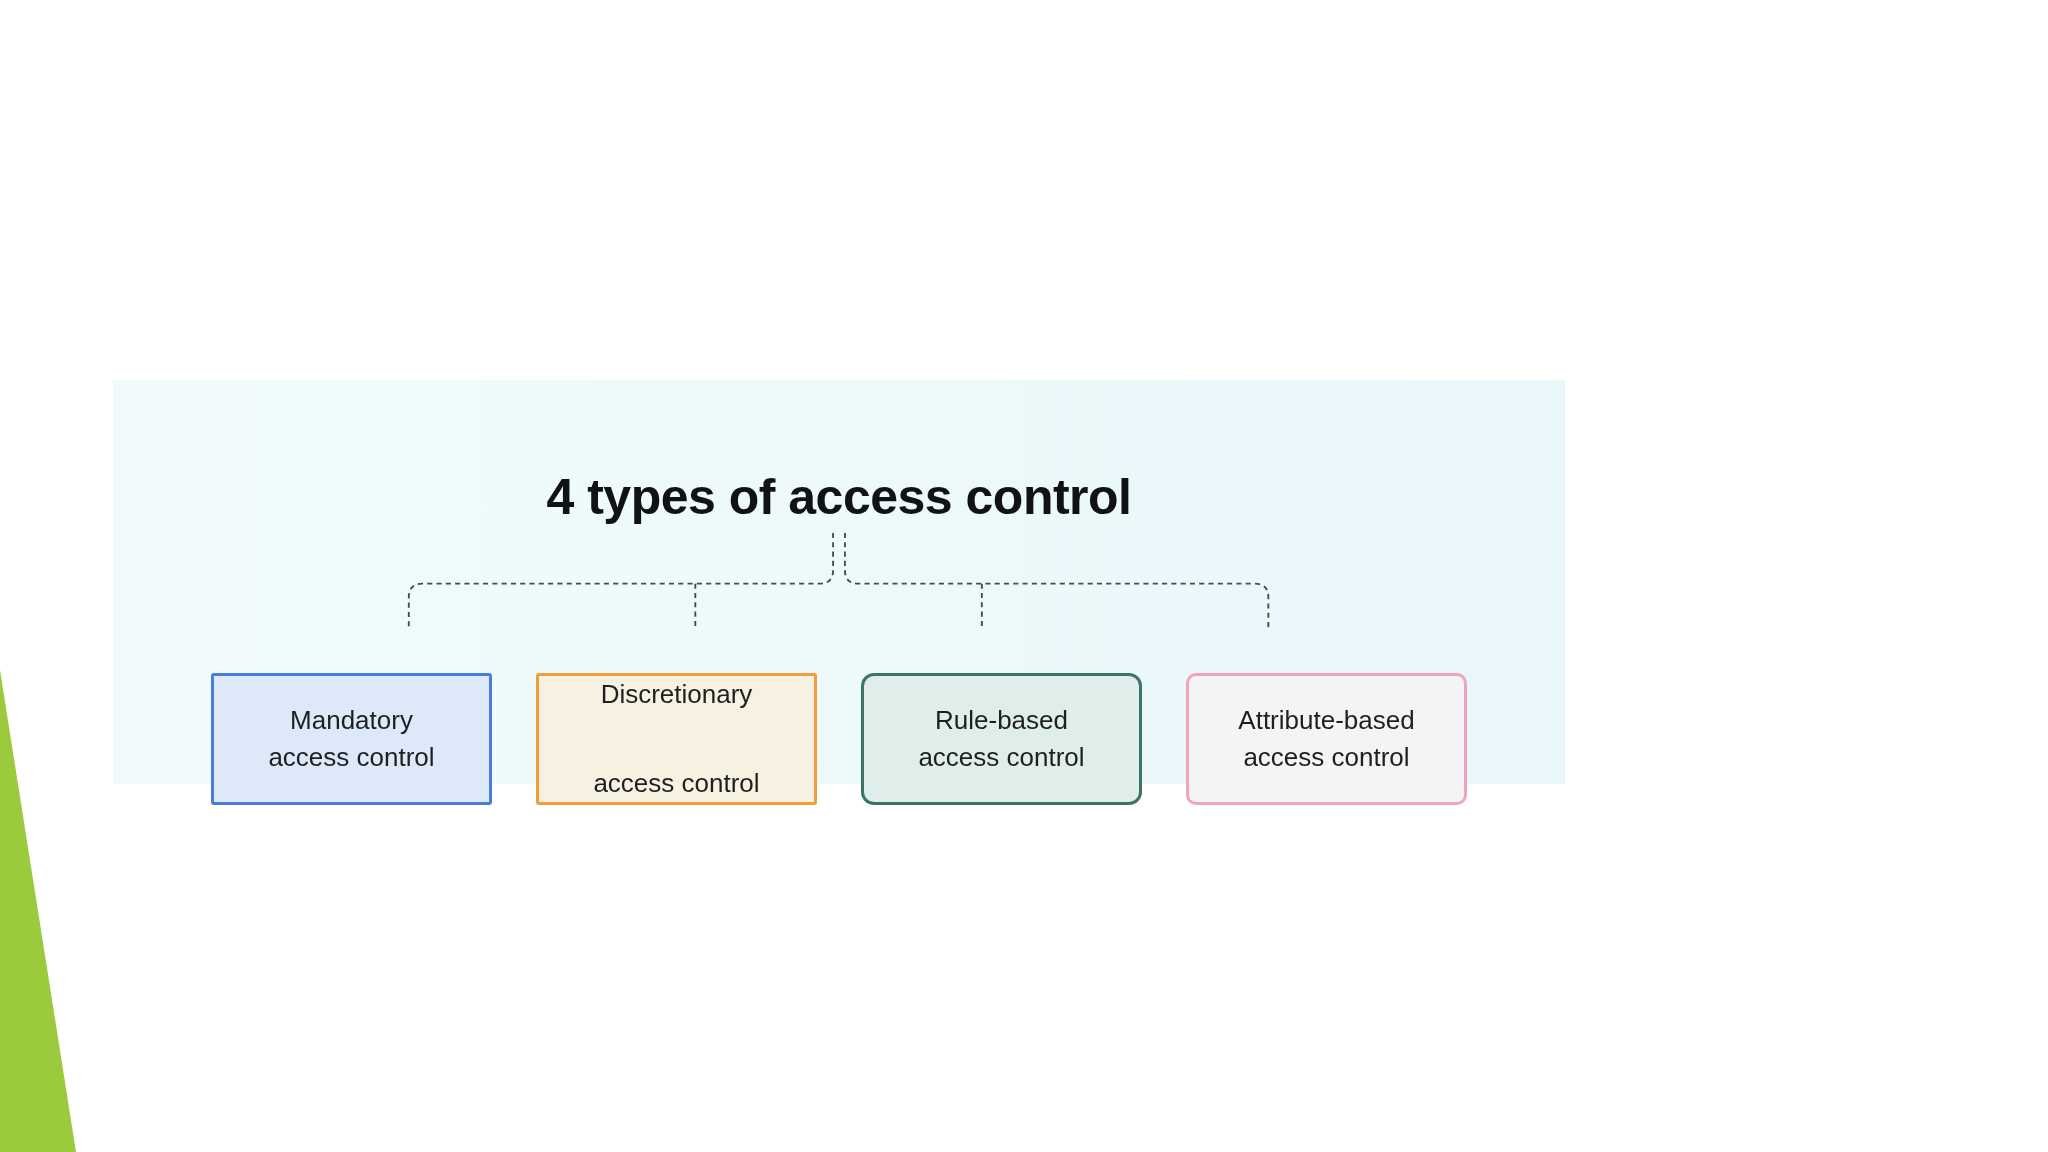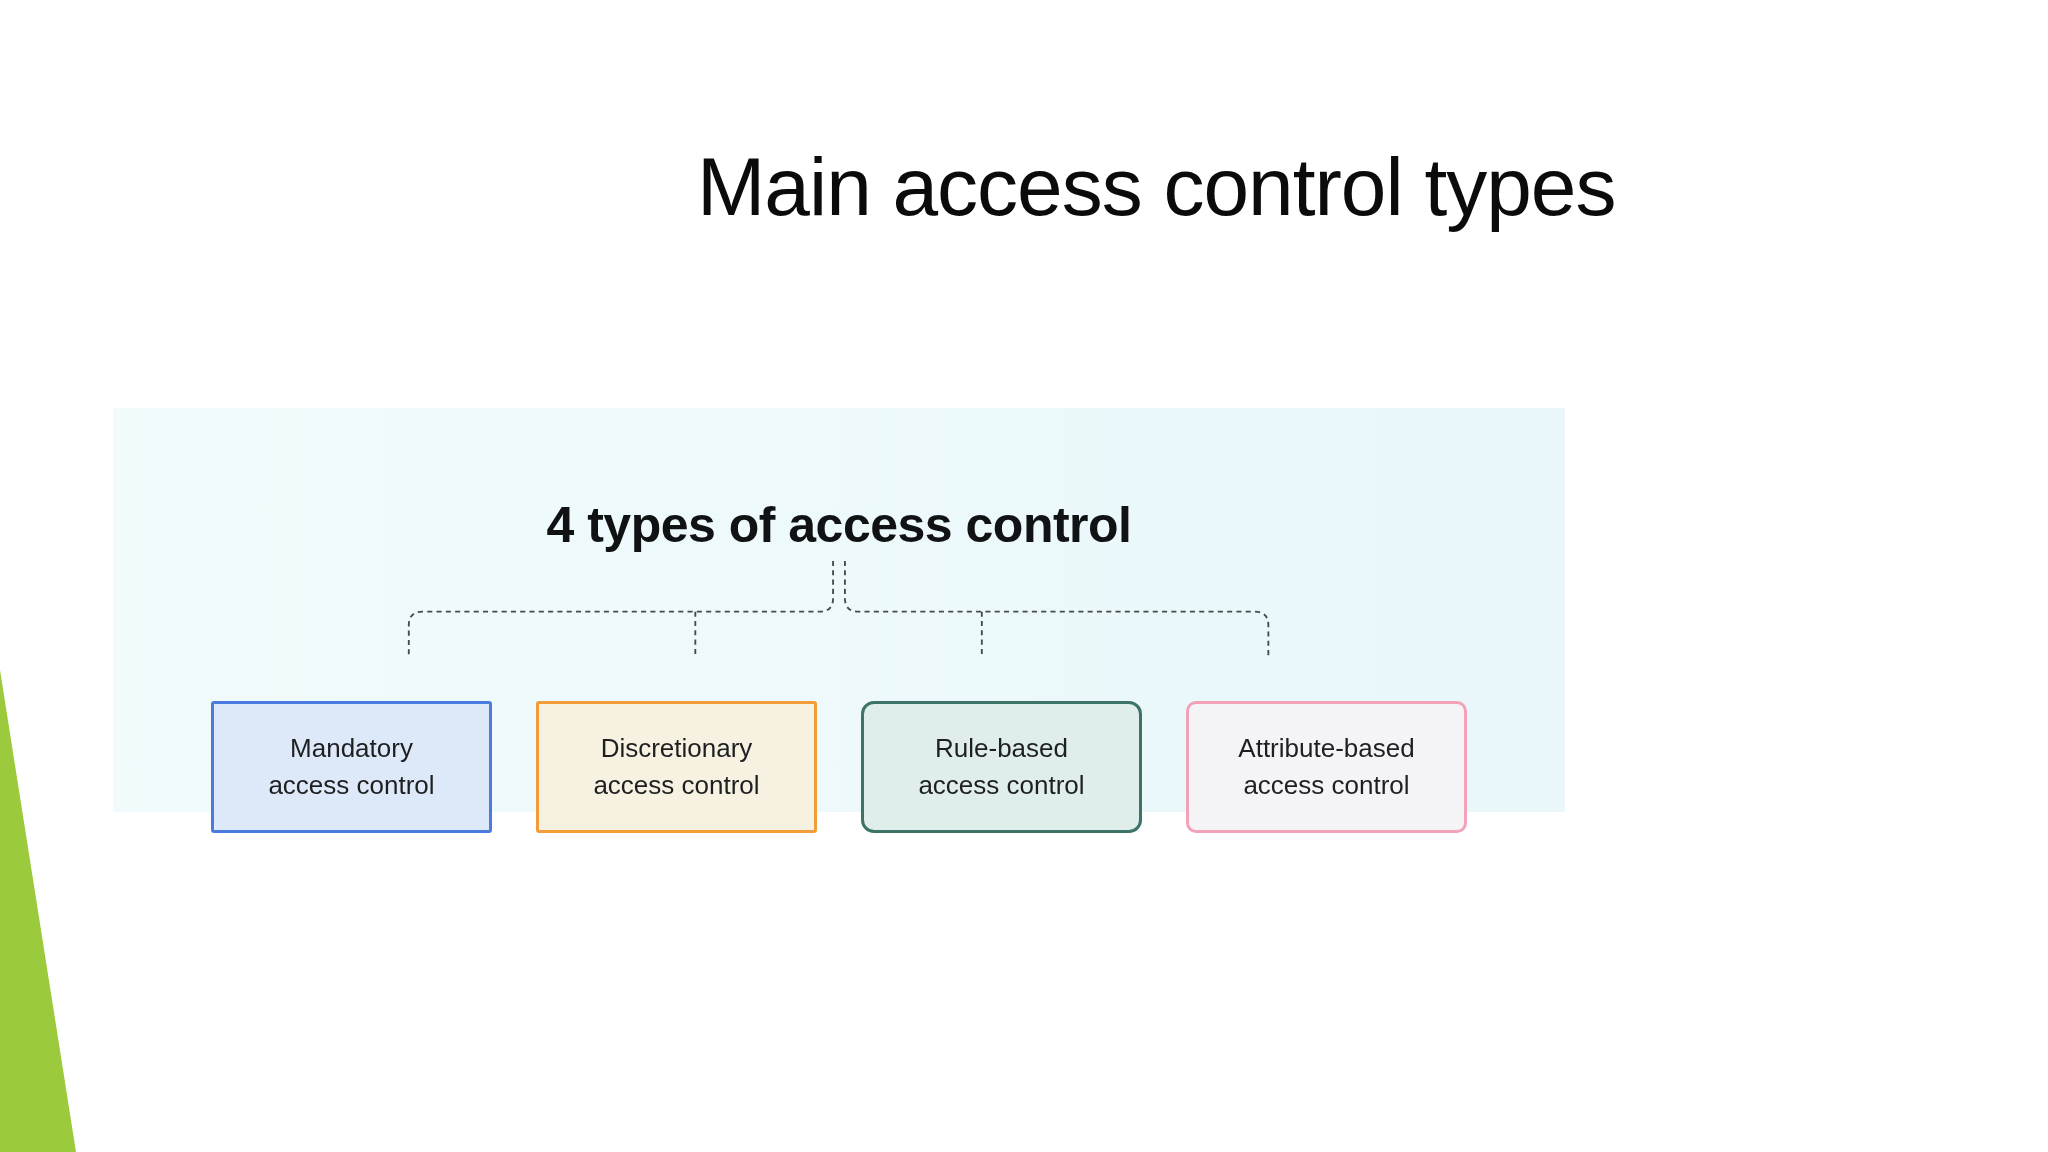--- a/index.html
+++ b/index.html
@@ -26,21 +26,21 @@
   .accent-wedge {
     position: absolute;
     left: 0; top: 670px;
     width: 76px; height: 482px;
     clip-path: polygon(0 0, 100% 100%, 0 100%);
     background: #9bca3d;
   }
 
   .diagram-panel {
     position: absolute;
-    left: 113px; top: 408px;
+    left: 113px; top: 380px;
     width: 1452px; height: 404px;
     background: linear-gradient(90deg, #f1fbfc 0%, #e9f7fa 100%);
     text-decoration: underline;
   }
 
   .diagram-heading {
     position: absolute;
     left: 0; right: 0; top: 90px;
     text-align: center;
     font-size: 50px;
@@ -85,21 +85,20 @@
     font-weight: 500;
     line-height: 37px;
     color: #1e1f21;
   }
 </style>
 </head>
 <body>
 
 <div class="slide">
 
-  <div class="slide-title">Main access control types</div>
 
   <div class="accent-wedge" style="background: rgb(155, 202, 61);"></div>
 
   <div class="diagram-panel">
 
     <div class="diagram-heading">4 types of access control</div>
 
     <svg class="connectors" viewBox="0 0 1452 478" xmlns="http://www.w3.org/2000/svg">
       <path d="M719 181 L719 225 Q719 241 703 241 L233 241 Q217 241 217 257 L217 293" stroke="#454b4d"></path>
       <path d="M733 181 L733 225 Q733 241 749 241 L1218 241 Q1234 241 1234 257 L1234 293" stroke="#454b4d"></path>
@@ -107,21 +106,21 @@
       <path d="M895 241 L895 293" stroke="#454b4d"></path>
     </svg>
 
     <div class="node-row">
 
       <div class="node" style="border-color: rgb(74, 124, 224); background: rgb(221, 233, 248);">
         <span>Mandatory</span>
         <span>access control</span>
       </div>
 
-      <div class="node" style="border-color: rgb(240, 157, 58); background: rgb(246, 241, 225);">
+      <div class="node" style="border-color: rgb(240, 157, 58); background: rgb(246, 241, 225); justify-content: space-between;">
         <span>Discretionary</span>
         <span>access control</span>
       </div>
 
       <div class="node" style="border-color: rgb(60, 116, 106); background: rgb(223, 238, 234); border-radius: 13px;">
         <span>Rule-based</span>
         <span>access control</span>
       </div>
 
       <div class="node" style="border-color: rgb(242, 163, 186); background: rgb(244, 244, 247); border-radius: 10px;">

